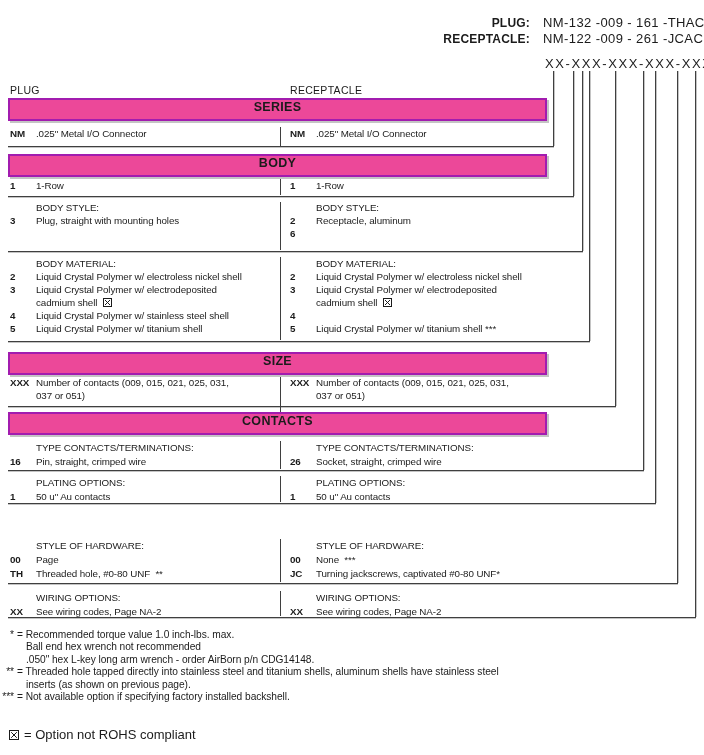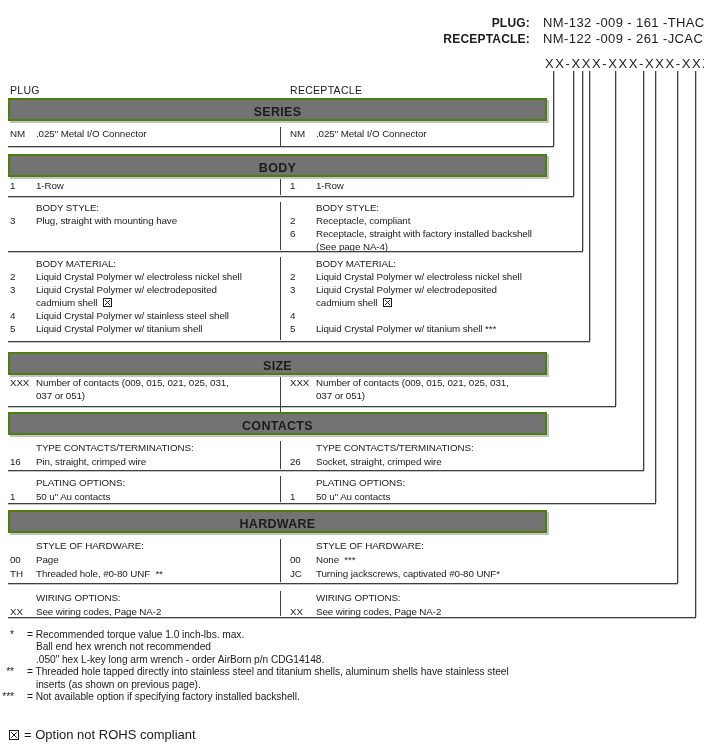--- a/index.html
+++ b/index.html
@@ -14,42 +14,42 @@
   .pn-template { letter-spacing:1.6px; margin-left:15px; }
 
   
   .col-label { position:absolute; top:84px; font-size:10.5px; letter-spacing:.3px; }
 
   
   .vline { position:absolute; width:1px; background:#3f3f3f; box-shadow:1px 0 0 #c4c4c4; }
   .hline { position:absolute; height:1px; background:#3f3f3f; box-shadow:0 1px 0 #c4c4c4; }
 
   
-  .hdrbox { position:absolute; left:8px; width:539px; height:23px; border:2px solid #4d7c0f;
-            background:#737373; box-shadow:2px 2px 0 #c4c4c4; display:flex; align-items:flex-end;
+  .hdrbox { position:absolute; left:8px; width:539px; height:23px; border:2px solid #a21caf;
+            background:#ec4899; box-shadow:2px 2px 0 #c4c4c4; display:flex; align-items:flex-start;
             justify-content:center; font-weight:bold; font-size:12.5px; letter-spacing:.3px; }
 
   
   .blk { position:absolute; left:8px; display:flex; font-size:9.8px; letter-spacing:-0.1px; line-height:13px; }
   .col-l { flex:0 0 272px; }
   .col-r { flex:1; border-left:1px solid #3f3f3f; padding-left:7px; }
   .r { display:flex; }
-  .c { flex:0 0 28px; padding-left:2px; white-space:nowrap; }
+  .c { flex:0 0 28px; padding-left:2px; white-space:nowrap;font-weight:bold; }
   .d { white-space:nowrap; }
   .lbl { padding-left:28px; white-space:nowrap; }
   .d2block { display:block; white-space:nowrap; }
 
   
   .rx { display:inline-block; margin-left:6px; vertical-align:-1px; line-height:0; }
 
   
   .fnotes { position:absolute; left:2px; top:629px; width:700px; font-size:10.2px; line-height:12.4px; letter-spacing:-0.05px; }
   .fn-row { display:flex; }
   .fn-row .m { flex:0 0 12px; text-align:right; white-space:pre; }
-  .fn-row .t { margin-left:13px; white-space:nowrap; }
+  .fn-row .t { margin-left:3px; white-space:nowrap; }
   .fn-row .m:empty + .t { padding-left:9px; }
   .rohs-row { position:absolute; left:9px; top:727px; display:flex; align-items:center; font-size:13px; }
   .rohs-row .t { margin-left:5px; white-space:nowrap; }
 </style>
 </head>
 <body>
 
 <div class="page">
 
   <div class="pn-row" style="top:15px">
@@ -124,37 +124,33 @@
     </div>
   </div>
 
   <div class="blk" style="top:202px;height:48px;width:574px;line-height:12.9px">
     <div class="col-l">
       <div class="r">
         <span class="lbl">BODY STYLE:</span>
       </div>
       <div class="r">
         <span class="c">3</span>
-        <span class="d">Plug, straight with mounting have</span>
+        <span class="d">Plug, straight with mounting holes</span>
       </div>
     </div>
     <div class="col-r">
       <div class="r">
         <span class="lbl">BODY STYLE:</span>
       </div>
       <div class="r">
         <span class="c">2</span>
-        <span class="d">Receptacle, compliant</span>
+        <span class="d">Receptacle, aluminum</span>
       </div>
       <div class="r">
         <span class="c">6</span>
-        <span class="d">
-          <span>Receptacle, straight with factory installed backshell</span>
-          <span class="d2block">(See page NA-4)</span>
-        </span>
       </div>
     </div>
   </div>
 
   <div class="blk" style="top:257px;height:83px;width:581px">
     <div class="col-l">
       <div class="r">
         <span class="lbl">BODY MATERIAL:</span>
       </div>
       <div class="r">
@@ -271,23 +267,20 @@
       <div class="r">
         <span class="lbl">PLATING OPTIONS:</span>
       </div>
       <div class="r">
         <span class="c">1</span>
         <span class="d">50 u" Au contacts</span>
       </div>
     </div>
   </div>
 
-  <div class="hdrbox" style="top:510px">
-    <span>HARDWARE</span>
-  </div>
   <div class="blk" style="top:539px;height:43px;width:669px;line-height:14px">
     <div class="col-l">
       <div class="r">
         <span class="lbl">STYLE OF HARDWARE:</span>
       </div>
       <div class="r">
         <span class="c">00</span>
         <span class="d">Page</span>
       </div>
       <div class="r">

